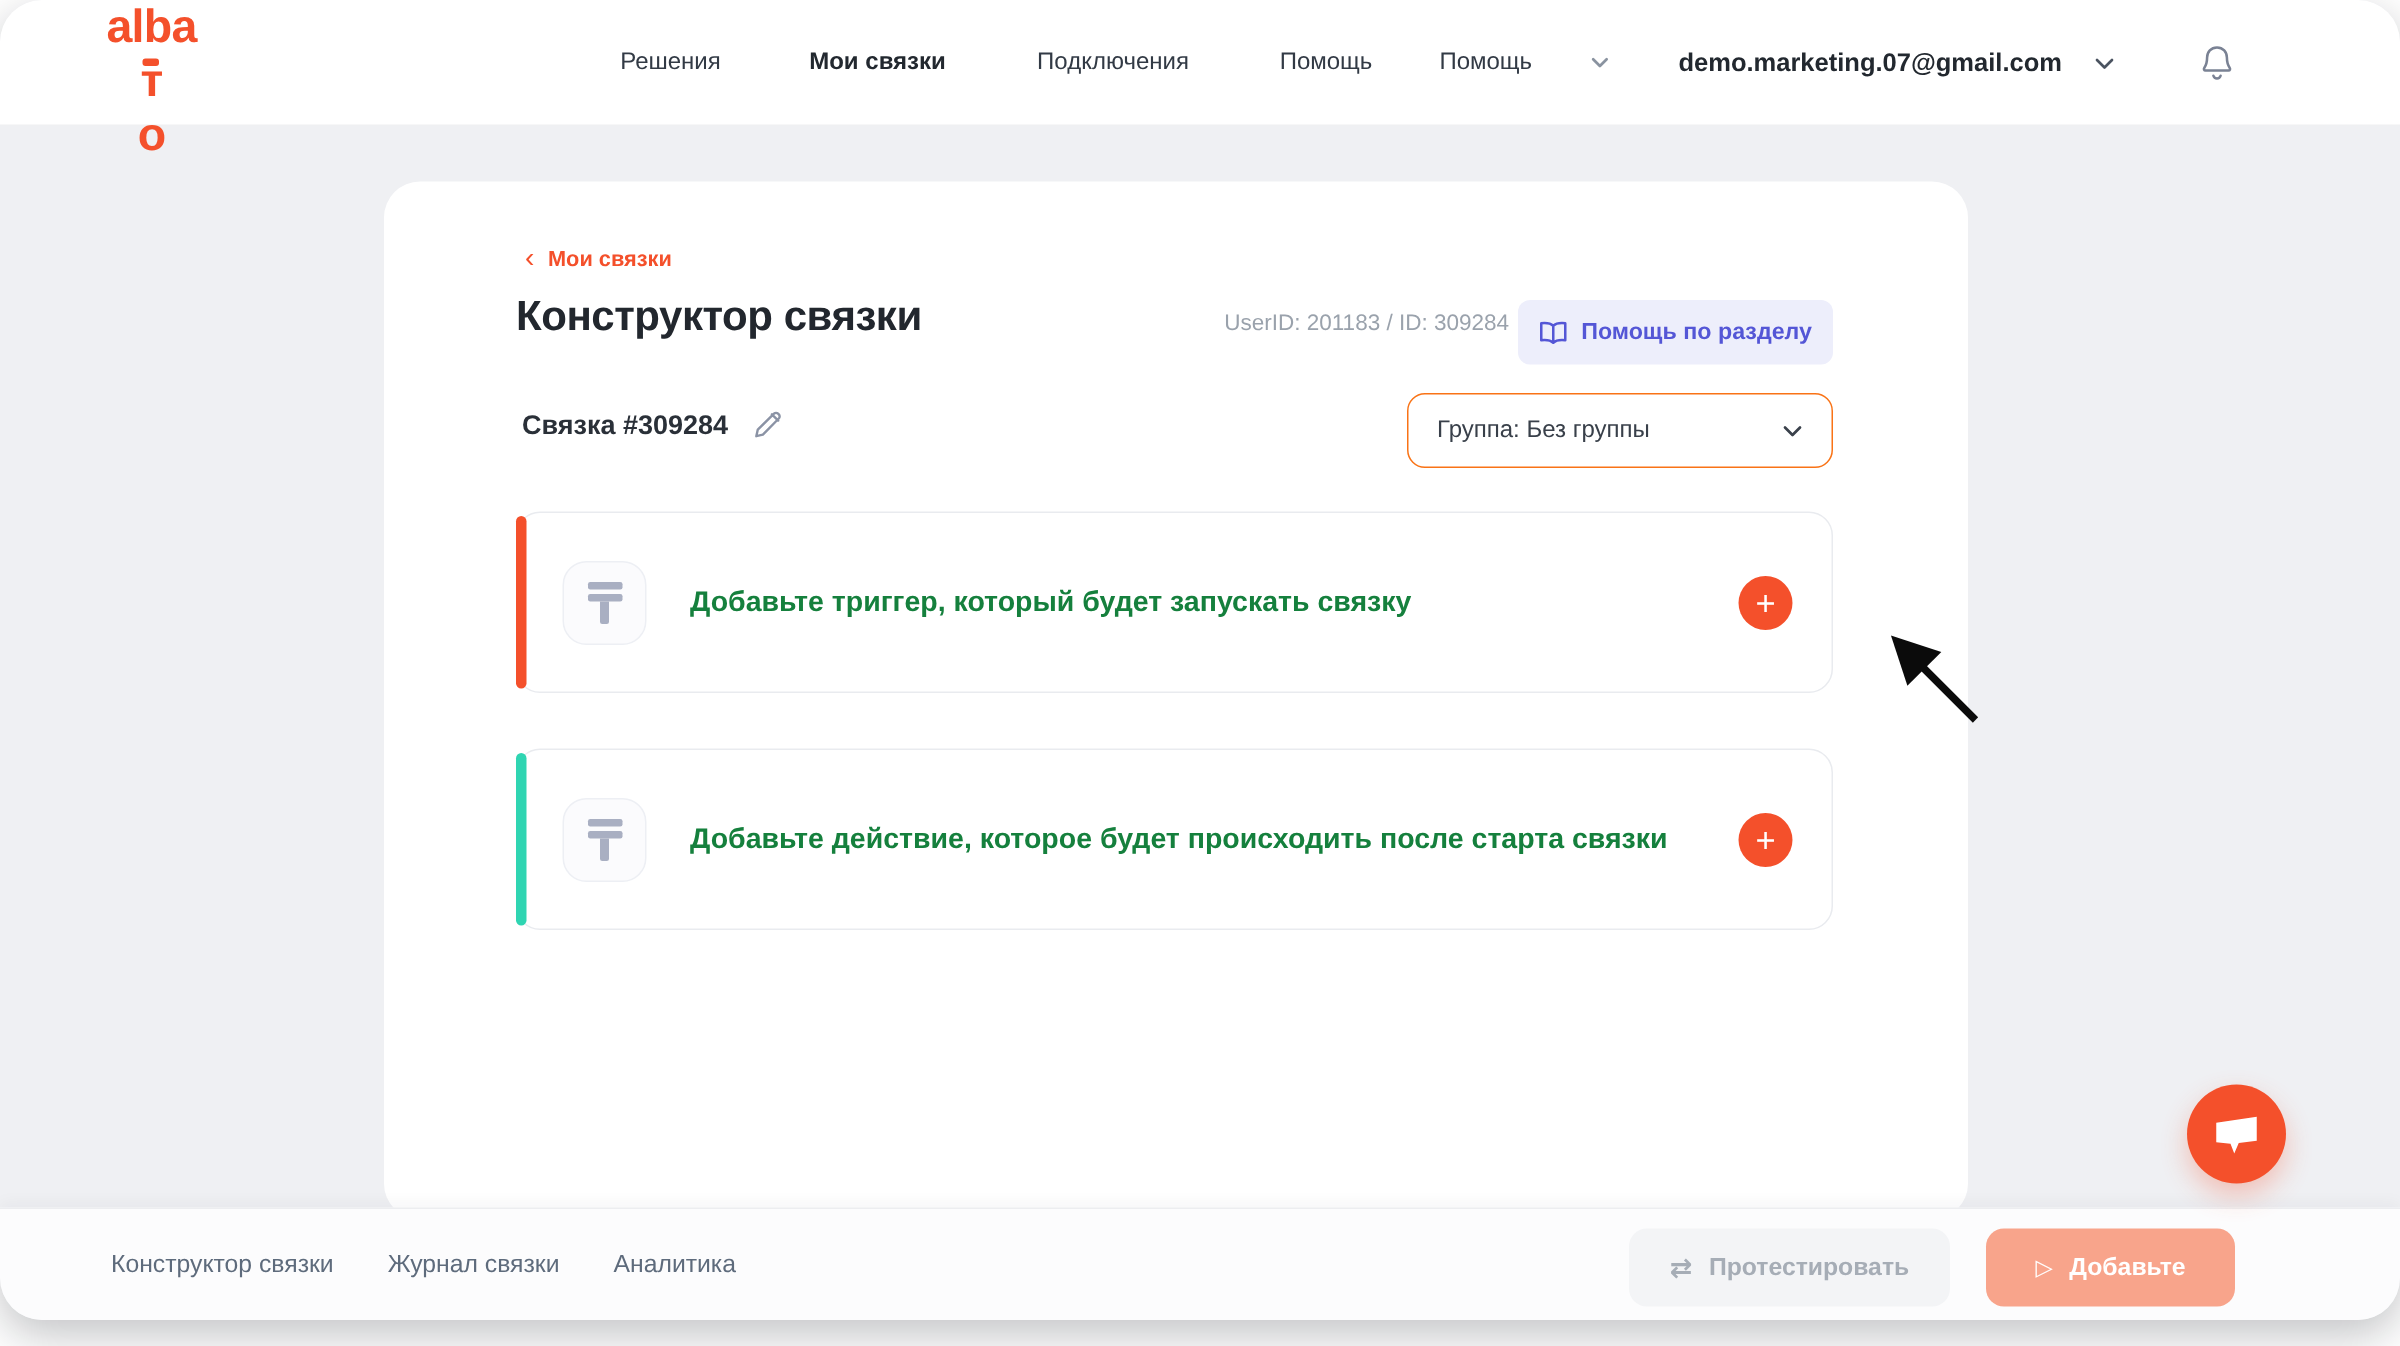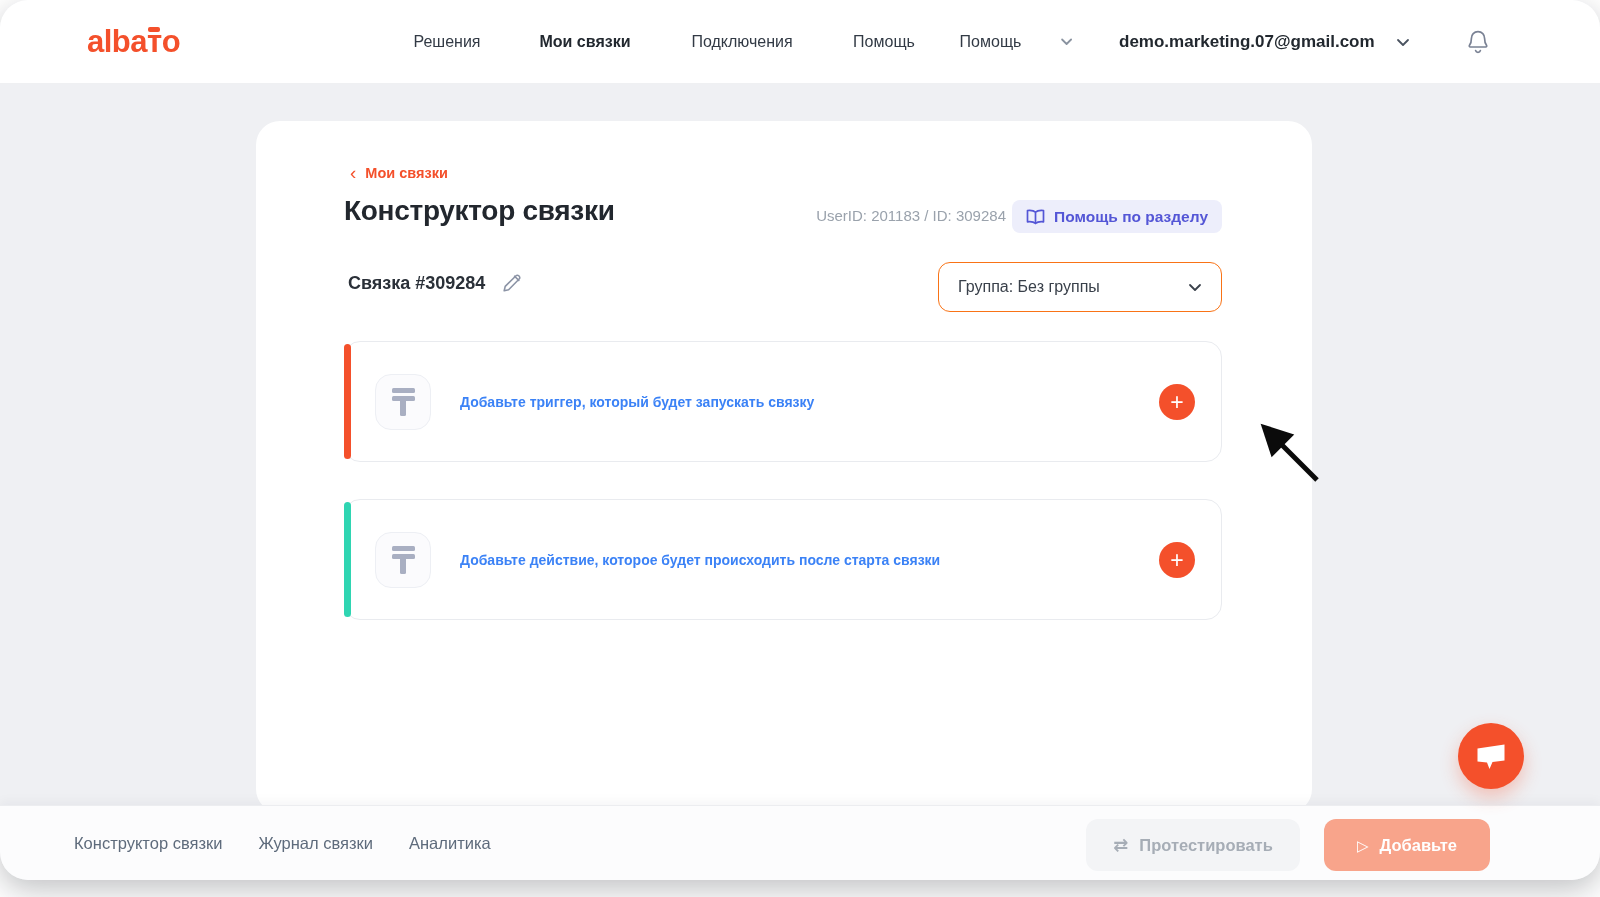--- a/index.html
+++ b/index.html
@@ -1,56 +1,56 @@
 <!DOCTYPE html>
 <html><head>
 <meta charset="utf-8">
 <style>
   * { margin:0; padding:0; box-sizing:border-box; }
   html,body { width:1600px; height:897px; background:#ffffff; font-family:"Liberation Sans","DejaVu Sans",sans-serif; }
   .frame { position:absolute; left:0; top:0; width:1600px; height:880px; border-radius:28px; overflow:hidden; background:#EFF0F3; box-shadow:0 10px 30px rgba(10,15,25,.25); }
 
   
   .header { position:absolute; left:0; top:0; width:1600px; height:84px; background:#ffffff; border-bottom:1px solid #EFF0F2; z-index:3; }
-  .logo { position:absolute; left:87px; top:0; height:84px; display:flex; align-items:center; font-size:31px; font-weight:800; color:#F4502B; letter-spacing:-0.5px; cursor:pointer; }
+  .logo { position:absolute; left:71px; top:0; height:84px; display:flex; align-items:center; font-size:31px; font-weight:800; color:#F4502B; letter-spacing:-0.5px; cursor:pointer;flex-direction:column; }
   .logo .logo-t { position:relative; display:inline-block; }
   .logo .logo-t::after { content:""; position:absolute; left:1px; right:2px; top:3px; height:4.5px; border-radius:2px; background:currentColor; }
   .nav-item { position:absolute; top:0; height:84px; display:flex; align-items:center; transform:translateX(-50%); font-size:16px; color:#323A45; cursor:pointer; white-space:nowrap; }
   .nav-item.active { font-weight:700; color:#22282F; }
   .nav-item .chev { margin-left:7px; display:flex; }
   .account-email { position:absolute; left:1119px; top:0; height:84px; display:flex; align-items:center; font-size:17px; font-weight:700; color:#22282F; cursor:pointer; }
   .account-chev { position:absolute; left:1396px; top:0; height:84px; display:flex; align-items:center; cursor:pointer; }
   .bell { position:absolute; left:1466px; top:0; height:84px; display:flex; align-items:center; cursor:pointer; }
 
   
   .card { position:absolute; left:256px; top:121px; width:1056px; height:692px; background:#ffffff; border-radius:24px; z-index:1; }
   .breadcrumb { position:absolute; left:94px; top:44px; display:flex; align-items:center; gap:9px; color:#F4502B; font-size:14.5px; font-weight:700; cursor:pointer; }
   .breadcrumb .back { font-size:19px; font-weight:400; line-height:14px; }
   .page-title { position:absolute; left:88px; top:74px; font-size:28px; font-weight:800; color:#22272E; letter-spacing:-0.3px; }
   .meta { position:absolute; right:306px; top:86px; font-size:15px; color:#9AA2AC; }
-  .help-btn { position:absolute; right:90px; top:79px; height:33px; display:flex; align-items:center; gap:9px; padding:0 14px; border-radius:8px; background:#EDEEFB; color:#5456D6; font-size:15.5px; font-weight:700; border:none; cursor:pointer; }
+  .help-btn { position:absolute; right:90px; top:79px; height:43px; display:flex; align-items:center; gap:9px; padding:0 14px; border-radius:8px; background:#EDEEFB; color:#5456D6; font-size:15.5px; font-weight:700; border:none; cursor:pointer; }
   .bundle-row { position:absolute; left:92px; top:152px; display:flex; align-items:flex-end; gap:16px; }
   .bundle-name { font-size:18px; font-weight:700; color:#2A3038; }
   .edit-btn { background:none; border:none; cursor:pointer; display:flex; padding:0; }
   .group-select { position:absolute; right:90px; top:141px; width:284px; height:50px; border:1px solid #f97316; border-radius:12px; background:#fff; display:flex; align-items:center; justify-content:space-between; padding:0 19px; font-size:16px; color:#39404A; cursor:pointer; }
 
   
   .step { position:absolute; left:88px; width:878px; height:121px; background:#fff; border:1px solid #E9EBEF; border-radius:16px; cursor:pointer; }
   .step.trigger { top:220px; }
   .step.action { top:378px; }
   .step .accent { position:absolute; left:-1px; top:2px; bottom:2px; width:7px; border-radius:8px; }
   .step.trigger .accent { background:#F4502B; }
   .step.action .accent { background:#2FD5B2; }
   .step .tile { position:absolute; left:30px; top:50%; transform:translateY(-50%); width:56px; height:56px; border-radius:16px; background:#FBFBFD; border:1.5px solid #EDEFF4; display:flex; align-items:center; justify-content:center; }
   .tglyph { display:flex; flex-direction:column; align-items:center; gap:3px; }
   .tglyph .bar { width:23px; height:5px; background:#A9AFC2; border-radius:1.5px; }
   .tglyph .tee { position:relative; width:23px; height:20px; }
   .tglyph .tee::before { content:""; position:absolute; left:0; top:0; width:23px; height:5px; background:#A9AFC2; border-radius:1.5px; }
   .tglyph .tee::after { content:""; position:absolute; left:8.5px; top:5px; width:6px; height:15px; background:#A9AFC2; border-radius:0 0 1.5px 1.5px; }
-  .step .step-text { position:absolute; left:115px; top:50%; transform:translateY(-50%); font-size:14px; font-weight:700; color:#3b82f6; }
+  .step .step-text { position:absolute; left:115px; top:50%; transform:translateY(-50%); font-size:19px; font-weight:700; color:#15803d; }
   .plus-btn { position:absolute; right:26px; top:50%; transform:translateY(-50%); width:36px; height:36px; border-radius:50%; background:#F4502B; border:none; color:#fff; font-size:23px; line-height:34px; text-align:center; cursor:pointer; padding:0; }
 
   
   .anno-arrow { position:absolute; left:1225px; top:392px; z-index:4; pointer-events:none; }
 
   
   .footer { position:absolute; left:0; top:805px; width:1600px; height:75px; background:#FCFCFD; border-top:1px solid #ECEDF0; box-shadow:0 -4px 10px rgba(16,24,40,.04); z-index:2; }
   .footer-tabs { position:absolute; left:74px; top:0; height:75px; display:flex; align-items:center; gap:36px; }
   .footer-tab { font-size:16.5px; color:#5E6B7C; cursor:pointer; white-space:nowrap; }
   .test-btn { position:absolute; left:1086px; top:13px; width:214px; height:52px; border:none; border-radius:12px; background:#F3F4F6; color:#A6ADB6; font-size:16.5px; font-weight:600; display:flex; align-items:center; justify-content:center; gap:11px; cursor:pointer; font-family:inherit; }

